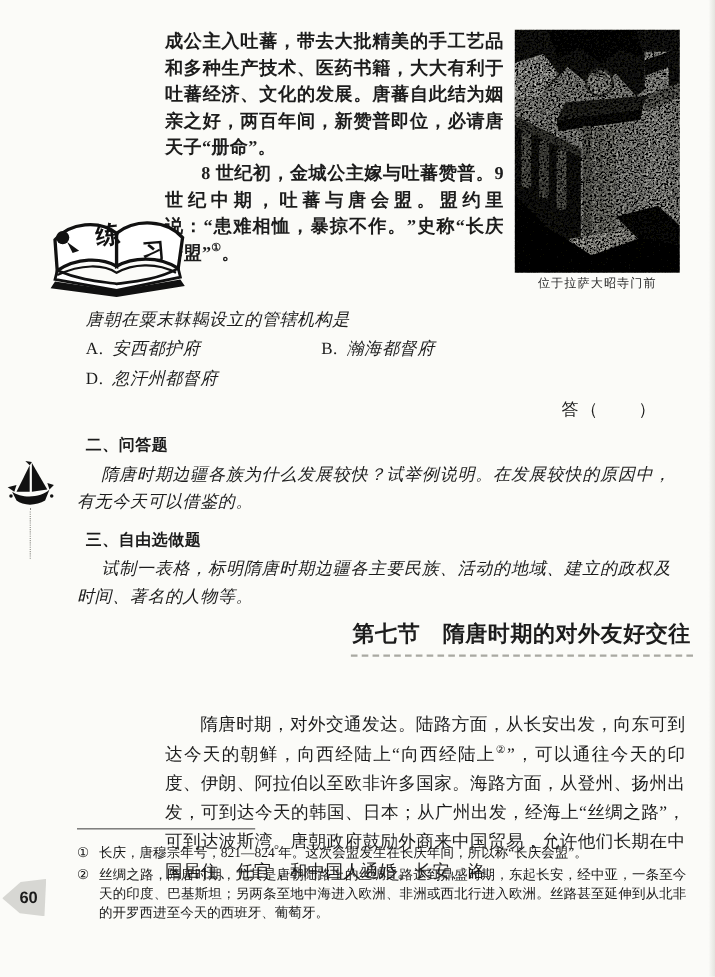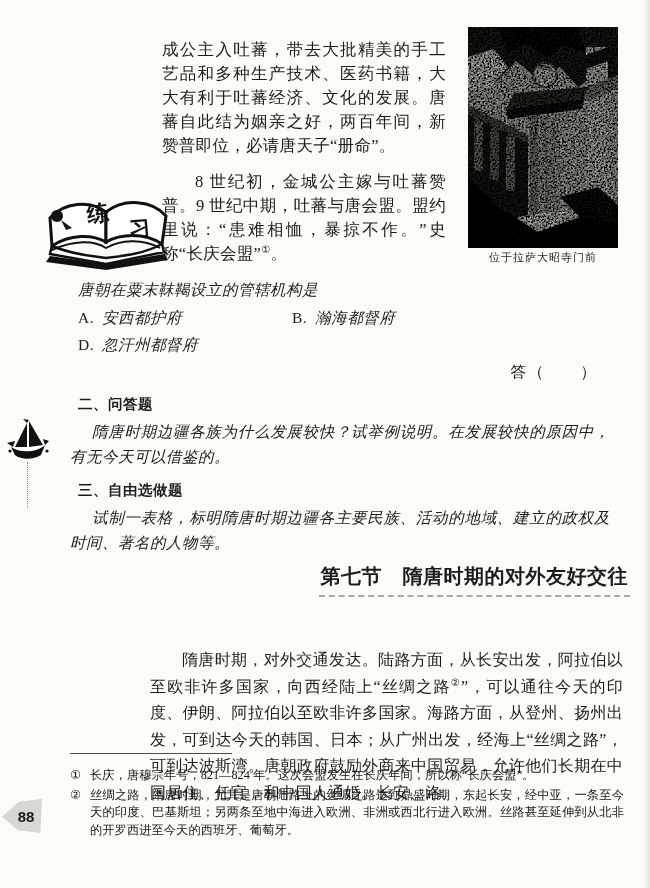--- a/index.html
+++ b/index.html
@@ -11,21 +11,21 @@
     -webkit-font-smoothing:antialiased;
   }
   .abs{position:absolute;}
 
   
   .intro-col{
     left:150px;top:26px;width:308px;
     font-size:16.5px;line-height:24px;text-align:justify;
     letter-spacing:.3px;
   }
-  .intro-col p{margin:12px;}
+  .intro-col p{margin:0;font-weight:bold;}
   .intro-col p.indent{text-indent:2em;}
   sup.fnref{font-size:10px;line-height:0;vertical-align:super;}
 
   
   .figure{left:468px;top:27px;width:150px;}
   .photo{width:150px;height:221px;display:block;background:#c9c9c2;}
   .cap-title{margin-top:7px;text-align:center;font-size:13px;font-weight:bold;letter-spacing:1px;}
   .cap-sub{margin-top:2px;text-align:center;font-size:11px;color:#2a2a2a;letter-spacing:1px;}
 
   
@@ -168,21 +168,21 @@
   <p class="ex-para kai">隋唐时期边疆各族为什么发展较快？试举例说明。在发展较快的原因中，有无今天可以借鉴的。</p>
 
   <div class="ex-heading mt">三、自由选做题</div>
   <p class="ex-para kai">试制一表格，标明隋唐时期边疆各主要民族、活动的地域、建立的政权及时间、著名的人物等。</p>
 </div>
 
 <div class="abs sec-title-wrap">
   <span class="sec-title">第七节　隋唐时期的对外友好交往</span>
 </div>
 
-<p class="abs sec-para"><span>隋唐时期，对外交通发达。陆路方面，从长安出发，阿拉伯以至欧非许多国家，向西经陆上“丝绸之路</span><sup class="fnref">②</sup><span>”，可以通往今天的印度、伊朗、阿拉伯以至欧非许多国家。海路方面，从登州、扬州出发，可到达今天的韩国、日本；从广州出发，经海上“丝绸之路”，可到达波斯湾。唐朝政府鼓励外商来中国贸易，允许他们长期在中国居住、任官，和中国人通婚。长安、洛</span></p>
+<p class="abs sec-para"><span>隋唐时期，对外交通发达。陆路方面，从长安出发，向东可到达今天的朝鲜，向西经陆上“向西经陆上</span><sup class="fnref">②</sup><span>”，可以通往今天的印度、伊朗、阿拉伯以至欧非许多国家。海路方面，从登州、扬州出发，可到达今天的韩国、日本；从广州出发，经海上“丝绸之路”，可到达波斯湾。唐朝政府鼓励外商来中国贸易，允许他们长期在中国居住、任官，和中国人通婚。长安、洛</span></p>
 
 <div class="abs fn-rule"></div>
 <div class="abs footnotes">
   <div class="footnote">
     <span class="fn-marker">①</span>
     <span class="fn-text">长庆，唐穆宗年号，821—824 年。这次会盟发生在长庆年间，所以称“长庆会盟”。</span>
   </div>
   <div class="footnote">
     <span class="fn-marker">②</span>
     <span class="fn-text">丝绸之路，隋唐时期，尤其是唐朝陆路上的丝绸之路达到鼎盛时期，东起长安，经中亚，一条至今天的印度、巴基斯坦；另两条至地中海进入欧洲、非洲或西北行进入欧洲。丝路甚至延伸到从北非的开罗西进至今天的西班牙、葡萄牙。</span>
@@ -195,16 +195,16 @@
   <path d="M24,4 L24,30 L38,28 Z" fill="#111"></path>
   <path d="M22,6 L18,2 L24,3 Z" fill="#111"></path>
   <path d="M2,26 L10,24 L8,30 Z" fill="#111"></path>
   <path d="M44,24 L38,22 L40,28 Z" fill="#111"></path>
   <circle cx="5" cy="34" r="1.6" fill="#111"></circle>
   <circle cx="42" cy="34" r="1.6" fill="#111"></circle>
 </svg>
 <div class="abs ship-tail"></div>
 
 <div class="abs page-badge">
-  <span>88</span>
+  <span>60</span>
 </div>
 
 <div class="abs scan-edge"></div>
 
 </body></html>

